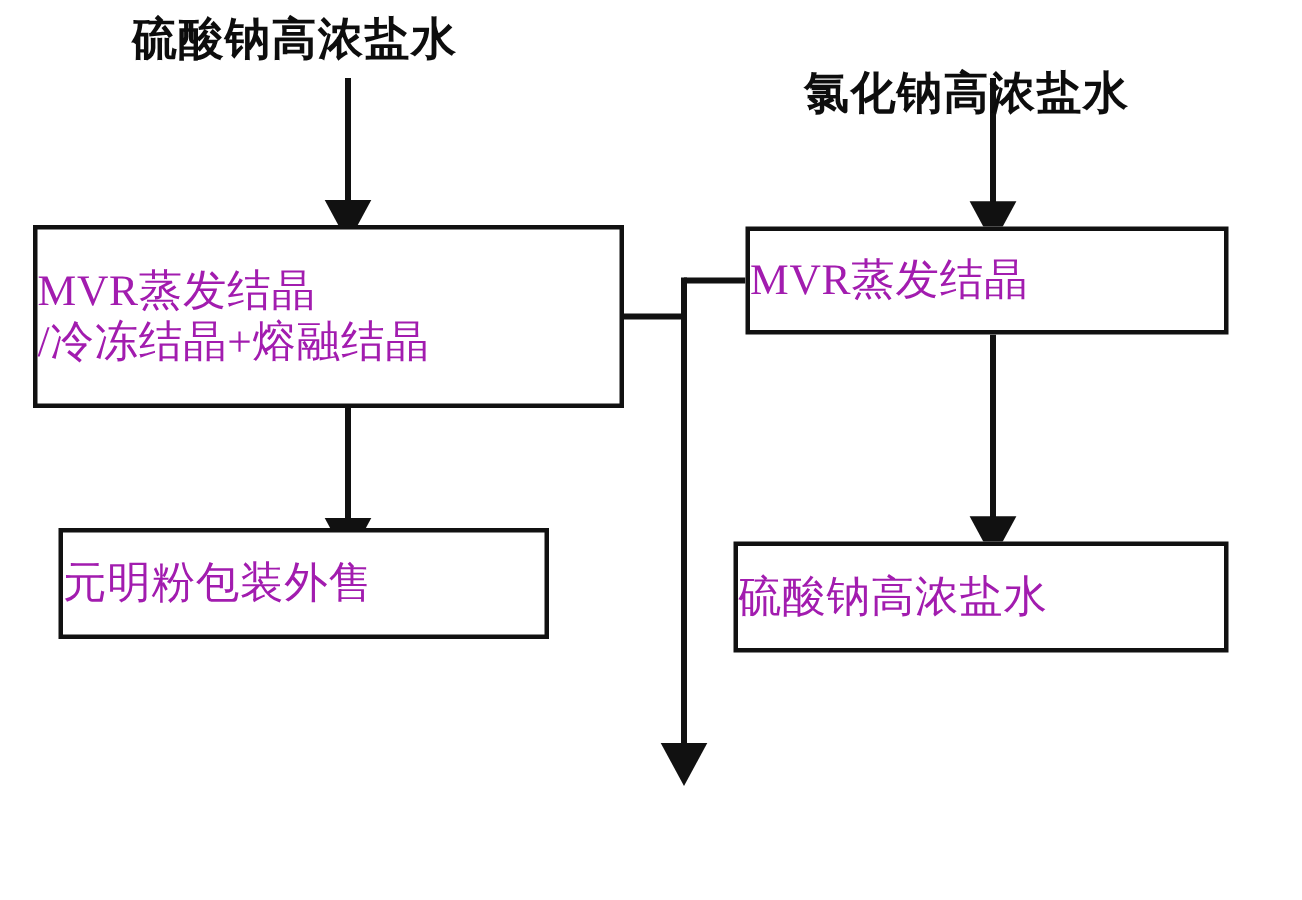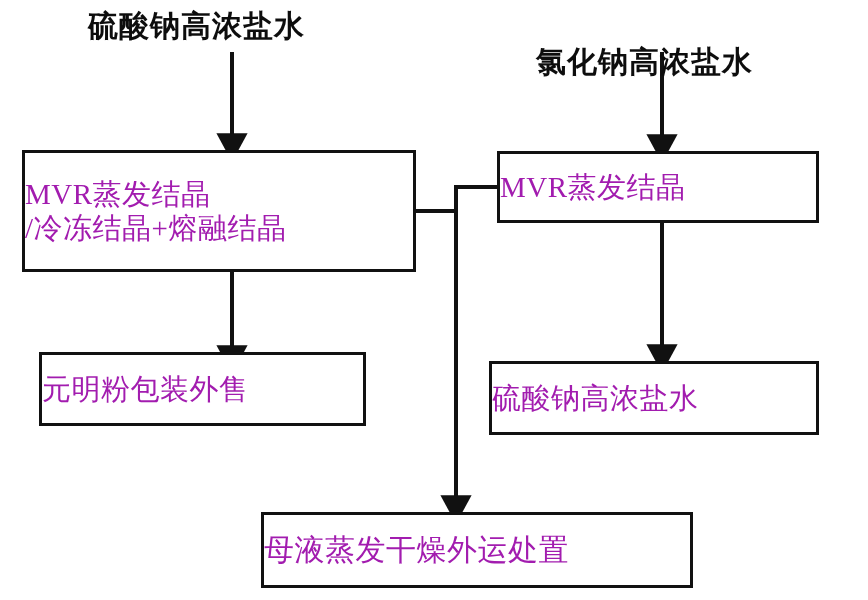--- a/index.html
+++ b/index.html
@@ -116,17 +116,14 @@
   </div>
 
   <div class="node" id="node-mirabilite-pack">
     <span class="node-text">元明粉包装外售</span>
   </div>
 
   <div class="node" id="node-salt-pack">
     <span class="node-text">硫酸钠高浓盐水</span>
   </div>
 
-  <div class="node" id="node-mother-liquor">
-    <span class="node-text">母液蒸发干燥外运处置</span>
-  </div>
 
 </div>
 
 </body></html>

